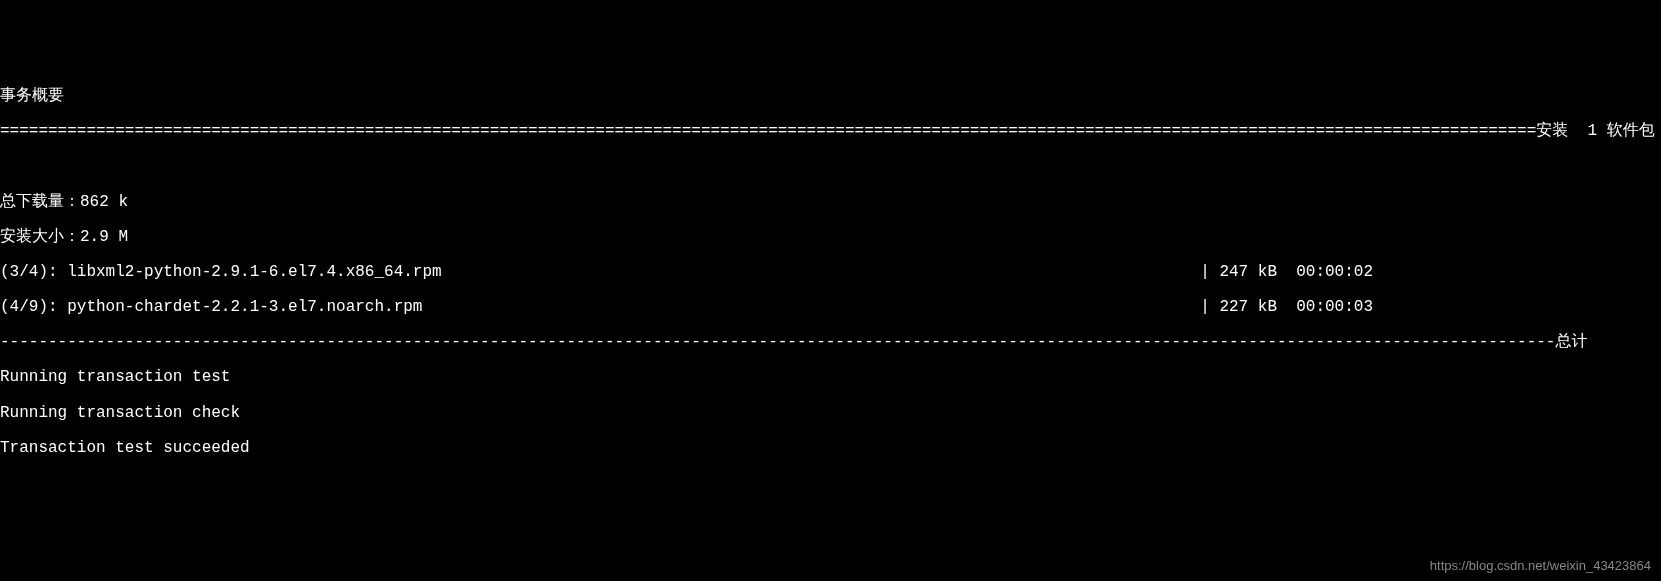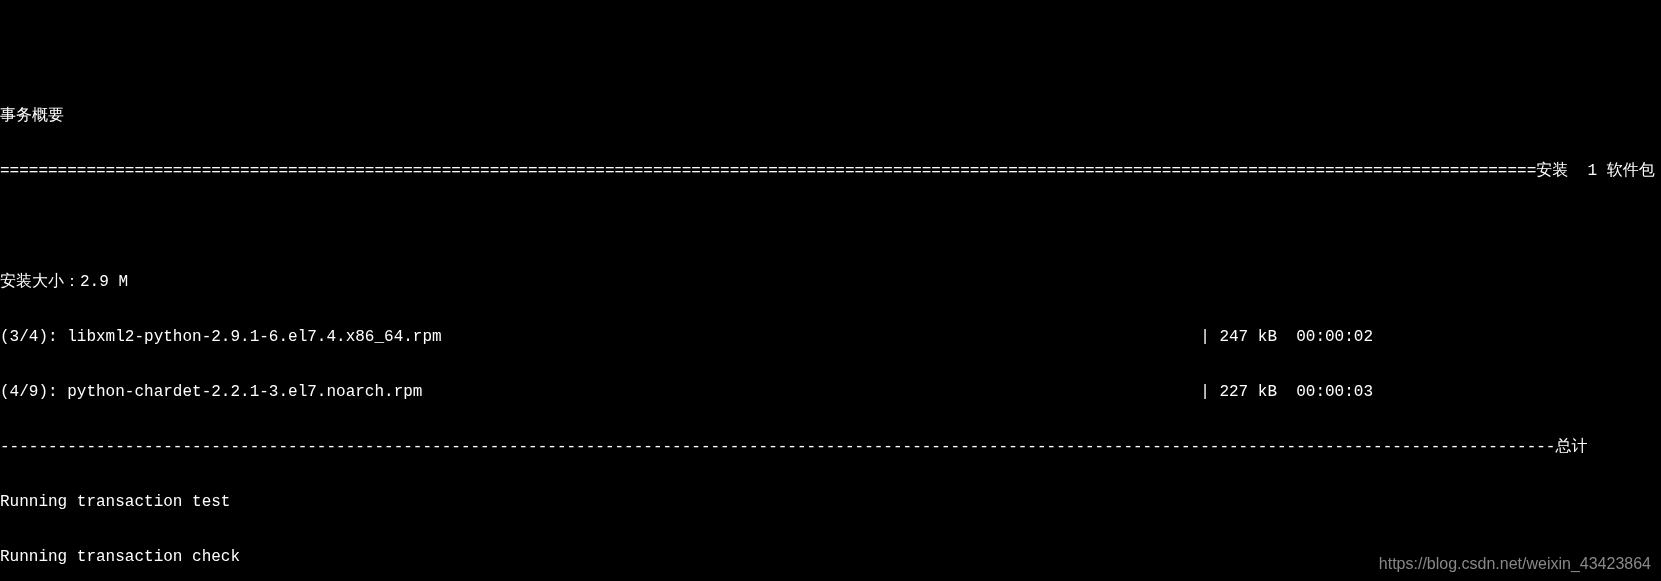--- a/index.html
+++ b/index.html
@@ -18,40 +18,40 @@
     height: 581px;
     overflow: hidden;
     position: relative;
   }
   .terminal {
     padding: 0;
   }
   .line {
     white-space: pre;
     min-height: 17px;
-    margin-top: 20px;
   }
   .watermark {
     position: absolute;
     bottom: 8px;
     right: 10px;
     color: #888;
-    font-size: 16px;
+    font-size: 13px;
     font-family: Arial, sans-serif;
   }
 </style>
 </head>
 <body>
 
 
 
 <div class="terminal">
 <div class="line">事务概要</div>
 <div class="line">================================================================================================================================================================安装  1 软件包 (+3 依赖软件包)</div>
 <div class="line"> </div>
+<div class="line">总下载量：862 k</div>
 <div class="line">安装大小：2.9 M</div>
 <div class="line">(3/4): libxml2-python-2.9.1-6.el7.4.x86_64.rpm                                                                               | 247 kB  00:00:02     </div>
 <div class="line">(4/9): python-chardet-2.2.1-3.el7.noarch.rpm                                                                                 | 227 kB  00:00:03     </div>
 <div class="line">------------------------------------------------------------------------------------------------------------------------------------------------------------------总计</div>
 <div class="line">Running transaction test</div>
 <div class="line">Running transaction check</div>
 <div class="line">Transaction test succeeded</div>
 
 
 

